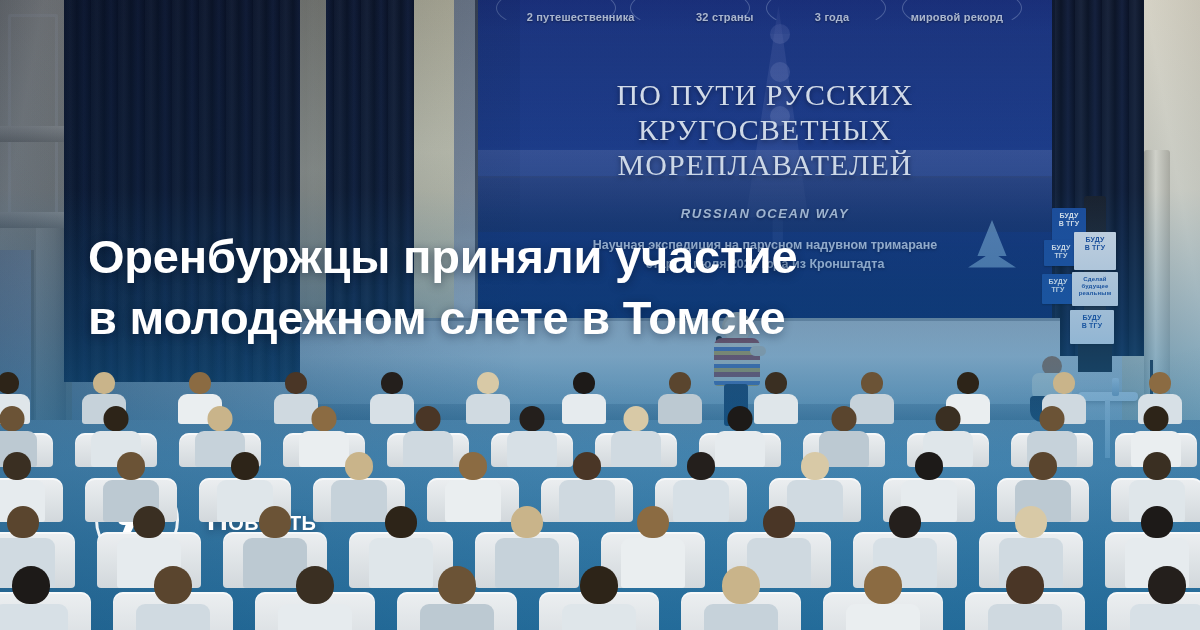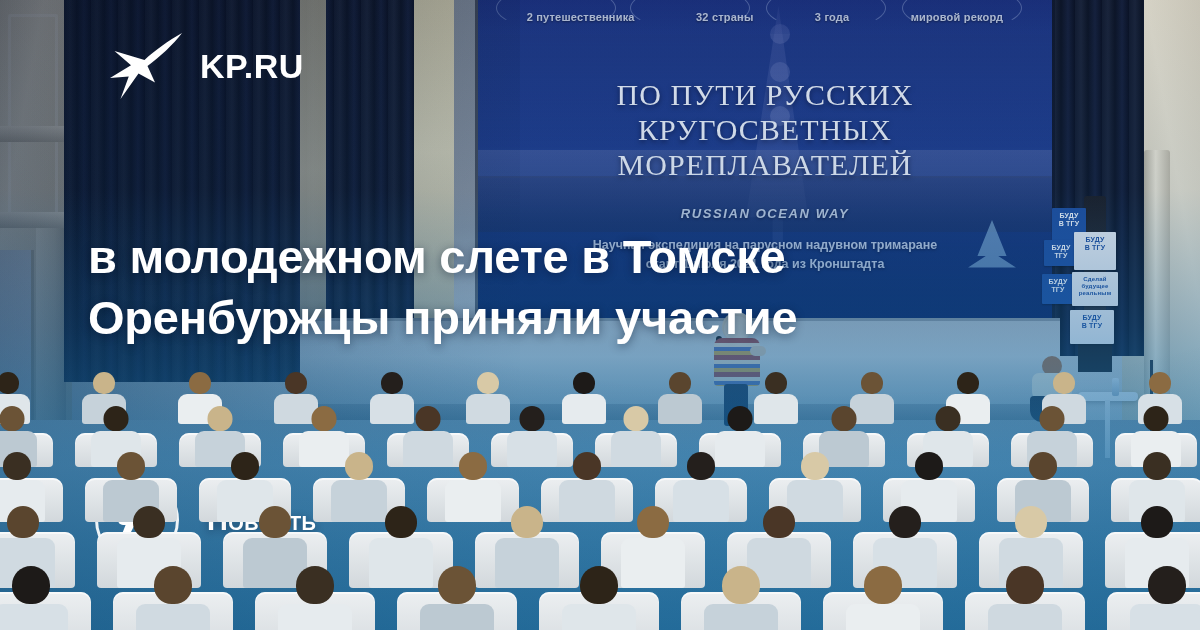--- a/index.html
+++ b/index.html
@@ -785,30 +785,24 @@
             </div>
           </div>
         </div>
     </div>
 
     <div class="tint-topdark"></div>
     <div class="tint-blue"></div>
     <div class="tint-vignette"></div>
   </div>
 
-  <div class="logo">
-    <svg class="logo-bird" viewBox="0 0 100 96">
-      <path fill="#ffffff" d="M98 4 C80 14 62 27 48 40 L8 28 L30 47 L2 64 L27 62 L16 92 L40 58 L62 70 L52 48 C68 36 86 20 98 4 Z"></path>
-    </svg>
-    <span class="logo-text">KP.RU</span>
-  </div>
 
   <h1 class="headline">
+    <span class="hl">Оренбуржцы приняли участие</span>
     <span class="hl">в молодежном слете в Томске</span>
-    <span class="hl">Оренбуржцы приняли участие</span>
   </h1>
 
   <div class="badge">
     <div class="badge-circle">
       <svg width="44" height="44" viewBox="0 0 44 44">
         <path fill="#ffffff" d="M34 6 L16 17 L16 27 L34 38 Z"></path>
         <path fill="#ffffff" d="M8 17 L17 17 L17 27 L8 27 A5 5 0 0 1 8 17 Z"></path>
         <path fill="#ffffff" d="M11 26 L20 26 L13 40 L7 36 Z"></path>
       </svg>
     </div>

